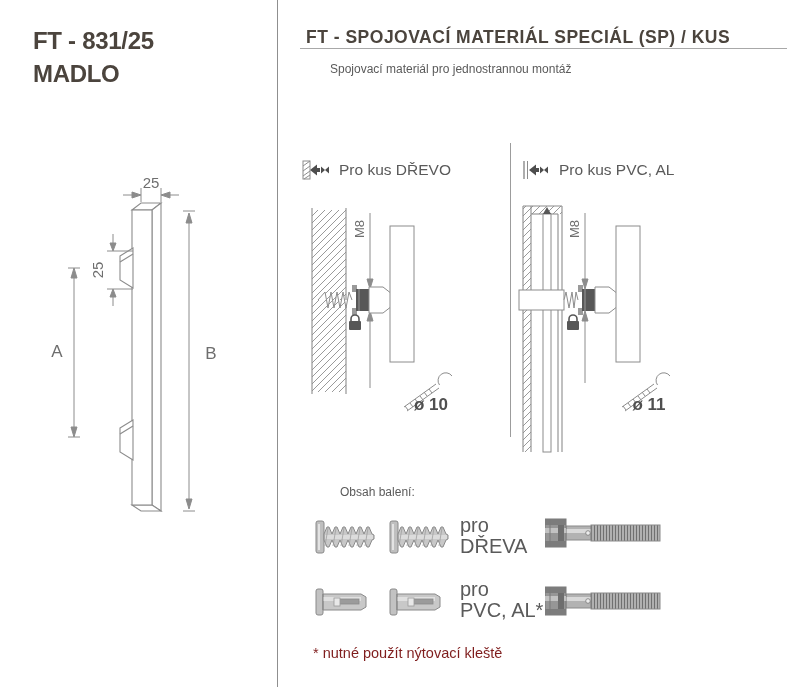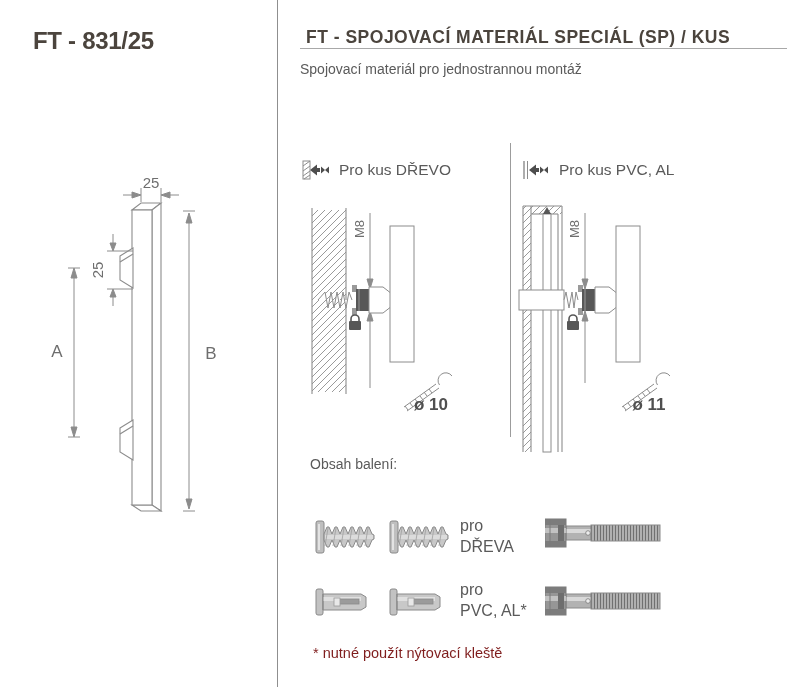--- a/index.html
+++ b/index.html
@@ -1,38 +1,39 @@
 <!DOCTYPE html>
 <html><head>
 <meta charset="utf-8">
 <style>
   html,body{margin:0;padding:0;background:#fff;}
   #sheet{position:relative;width:800px;height:687px;background:#fff;overflow:hidden;
          font-family:"Liberation Sans",sans-serif;text-decoration:underline;}
   .abs{position:absolute;}
   .title{font-weight:bold;color:#4b443d;font-size:24px;line-height:33px;letter-spacing:-0.3px;}
   .h-head{font-weight:bold;color:#4b443d;font-size:17.5px;letter-spacing:0.5px;white-space:nowrap;text-align:right;}
-  .body-txt{color:#5a5a5a;font-size:14px;line-height:24px;}
-  .pkg-label{color:#5a5a5a;font-size:16px;line-height:21px;}
+  .body-txt{color:#5a5a5a;font-size:12px;line-height:24px;margin-left:30px;}
+  .pkg-label{color:#5a5a5a;font-size:20px;line-height:21px;}
   .footnote{color:#7f1d1d;font-size:14.5px;text-align:right;}
   .panel-label{color:#5a5a5a;font-size:15.5px;}
   .vline{background:#8f8f8f;width:1px;}
   .hline{background:#a8a8a8;height:1px;}
   .iconrow{display:flex;align-items:center;gap:9px;}
   svg text{font-family:"Liberation Sans",sans-serif;}
 </style>
 </head>
 <body>
 
 <div id="sheet">
 
   <div class="abs vline" style="left:277px;top:0;height:687px"></div>
 
   <div class="abs" style="left:33px;top:24px">
     <div class="title">FT - 831/25</div>
+    <div class="title">MADLO</div>
   </div>
 
   <svg class="abs" style="left:35px;top:160px" width="200" height="390" viewBox="0 0 200 390">
     <g stroke="#8c8c8c" stroke-width="1.1" fill="#fff">
       <polygon points="97,50 106,43 126,43 117,50"></polygon>
       <polygon points="117,50 126,43 126,351 117,345"></polygon>
       <polygon points="97,345 117,345 126,351 106,351"></polygon>
       <rect x="97" y="50" width="20" height="295"></rect>
       <polygon points="85,96 98,88 98,128 85,120"></polygon>
       <line x1="85" y1="102" x2="98" y2="94"></line>
@@ -216,21 +217,21 @@
       <line x1="110" y1="203" x2="113" y2="207"></line>
       <line x1="115" y1="199" x2="118" y2="203"></line>
       <line x1="120" y1="196" x2="123" y2="200"></line>
       <line x1="124" y1="192" x2="127" y2="196"></line>
       <line x1="129" y1="189" x2="132" y2="193"></line>
       <path d="M139.5,185 A7.5,7.5 0 1 1 152,176"></path>
     </g>
     <text x="131" y="210" text-anchor="middle" font-size="17" font-weight="600" fill="#4f4f4f">ø 11</text>
   </svg>
 
-  <div class="abs body-txt" style="left:310px;top:452px">Obsah balení:</div>
+  <div class="abs body-txt" style="left:310px;top:480px">Obsah balení:</div>
 
   <svg class="abs" style="left:315px;top:518px" width="62" height="40" viewBox="0 0 62 40">
     <rect x="1" y="3" width="8" height="32" rx="2" fill="#bfbfbf" stroke="#8a8a8a"></rect>
     <rect x="3" y="6" width="2" height="26" fill="#e3e3e3"></rect>
     <path d="M9,16 L12,9 L14,9 L17,16 L20,9 L22,9 L25,16 L28,9 L30,9 L33,16 L36,9 L38,9 L41,16 L44,9 L46,9 L49,16 L52,9 L54,9 L57,16 L59,17 L59,21 L57,22 L54,29 L52,29 L49,22 L46,29 L44,29 L41,22 L38,29 L36,29 L33,22 L30,29 L28,29 L25,22 L22,29 L20,29 L17,22 L14,29 L12,29 L9,22 Z" fill="#c8c8c8" stroke="#8a8a8a" stroke-linejoin="round"></path>
     <rect x="10" y="17" width="48" height="4" fill="#dcdcdc"></rect>
     <g stroke="#9e9e9e" stroke-width="0.8">
       <line x1="13" y1="10" x2="10" y2="28"></line>
         <line x1="21" y1="10" x2="18" y2="28"></line>
       <line x1="29" y1="10" x2="26" y2="28"></line>

